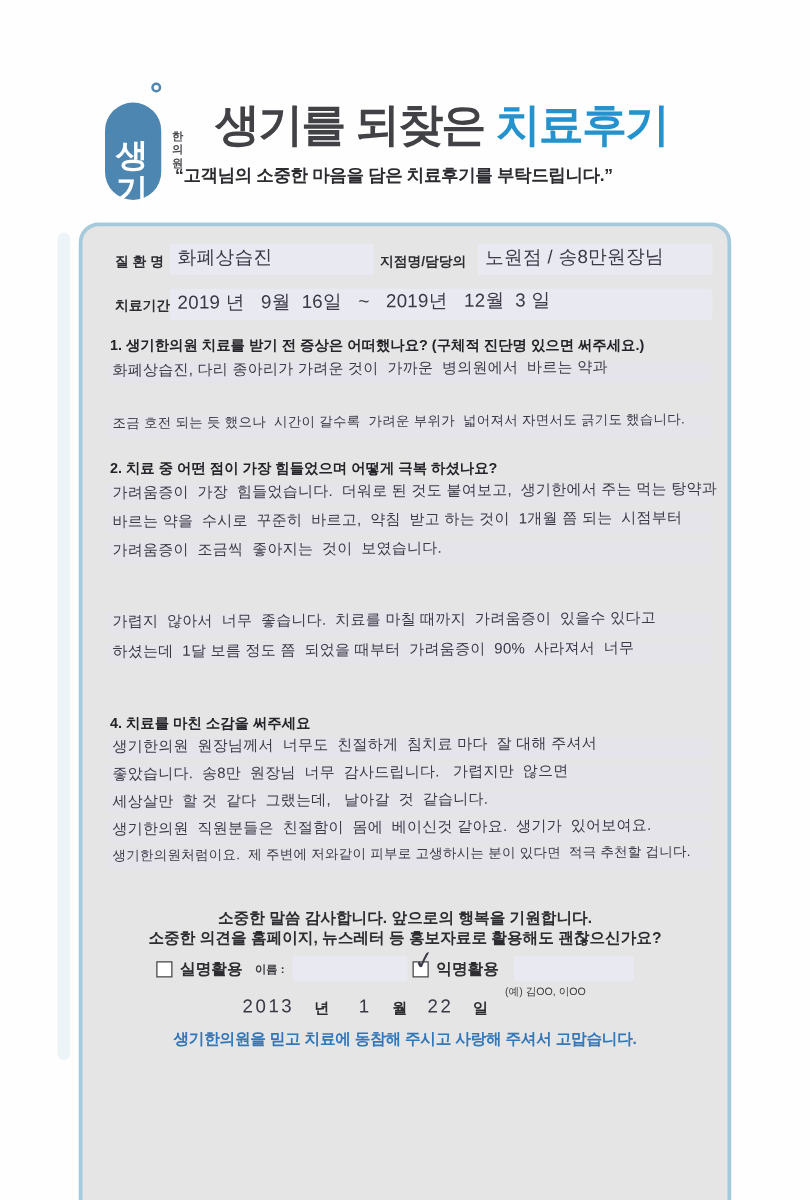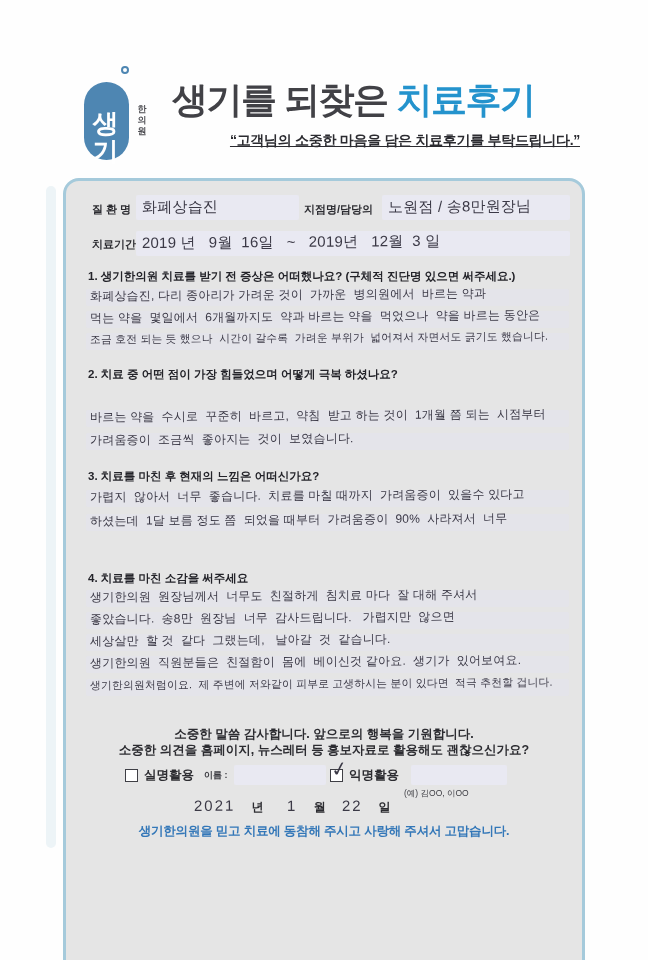--- a/index.html
+++ b/index.html
@@ -26,22 +26,22 @@
     position:absolute; left:51px; top:38px;
     writing-mode:vertical-rl; text-orientation:upright;
     font-size:9px; font-weight:bold; color:#4b4b50; letter-spacing:2px;
   }
   .title {
     position:absolute; left:172px; top:76px; white-space:nowrap;
     font-size:36px; font-weight:800; letter-spacing:-1.5px; color:#414146;
   }
   .title .accent { color:#2493cd; margin-left:9px; }
   .subtitle {
-    position:absolute; left:140px; top:132px; width:440px; text-align:right;
-    font-size:14px; font-weight:bold; color:#2b2b30; letter-spacing:-0.3px;text-decoration:underline;
+    position:absolute; left:140px; top:132px; width:440px; text-align:left;
+    font-size:14px; font-weight:bold; color:#2b2b30; letter-spacing:-0.3px;
   }
   
   .scan-band {
     position:absolute; left:46px; top:186px; width:10px; height:662px;
     background:#cfe3ec; opacity:.35; border-radius:6px;
   }
   .form-box {
     position:absolute; left:63px; top:178px; width:522px; height:852px;
     border:3px solid #a5cadb; border-radius:16px; background:#e5e5e5;
   }
@@ -111,36 +111,35 @@
 
     <div class="flabel" style="left:26px; top:56px;">치료기간</div>
     <div class="shade" style="left:70px; top:50px; width:434px; height:25px;">
       <span class="hw big">2019 년   9월  16일   ~   2019년   12월  3 일</span>
     </div>
 
     <div class="q-label" style="top:88px;">1. 생기한의원 치료를 받기 전 증상은 어떠했나요? (구체적 진단명 있으면 써주세요.)</div>
     <div class="ans-line" style="top:108px;">
         <span class="hw">화폐상습진, 다리 종아리가 가려운 것이  가까운  병의원에서  바르는 약과</span>
       </div>
-    <div class="ans-line" style="top:130px;">
-        <span class="hw">먹는 약을  몇일에서  6개월까지도  약과 바르는 약을  먹었으나  약을 바르는 동안은</span>
-      </div>
     <div class="ans-line" style="top:152px;">
         <span class="hw sm">조금 호전 되는 듯 했으나  시간이 갈수록  가려운 부위가  넓어져서 자면서도 긁기도 했습니다.</span>
       </div>
 
     <div class="q-label" style="top:186px;">2. 치료 중 어떤 점이 가장 힘들었으며 어떻게 극복 하셨나요?</div>
+    <div class="ans-line" style="top:206px;">
+        <span class="hw">가려움증이  가장  힘들었습니다.  더워로 된 것도 붙여보고,  생기한에서 주는 먹는 탕약과</span>
+      </div>
     <div class="ans-line" style="top:229px;">
         <span class="hw">바르는 약을  수시로  꾸준히  바르고,  약침  받고 하는 것이  1개월 쯤 되는  시점부터</span>
       </div>
     <div class="ans-line" style="top:252px;">
         <span class="hw">가려움증이  조금씩  좋아지는  것이  보였습니다.</span>
       </div>
 
-    <div class="q-label" style="top:288px;">3. 치료를 마친 후 현재의 느낌은 어떠신가요?</div>
     <div class="ans-line" style="top:309px;">
         <span class="hw">가렵지  않아서  너무  좋습니다.  치료를 마칠 때까지  가려움증이  있을수 있다고</span>
       </div>
     <div class="ans-line" style="top:333px;">
         <span class="hw">하셨는데  1달 보름 정도 쯤  되었을 때부터  가려움증이  90%  사라져서  너무</span>
       </div>
 
     <div class="q-label" style="top:390px;">4. 치료를 마친 소감을 써주세요</div>
     <div class="ans-line" style="top:409px;">
         <span class="hw">생기한의원  원장님께서  너무도  친절하게  침치료 마다  잘 대해 주셔서</span>
@@ -170,21 +169,21 @@
     <div class="consent-group" style="left:264px; top:584px;">
       <span class="cb">
         <span class="check-mark">✓</span>
       </span>
       <span class="consent-label">익명활용</span>
       <span class="inline-shade" style="width:96px; margin-left:6px;"></span>
     </div>
     <div class="example-note" style="left:338px; top:607px;">(예) 김OO, 이OO</div>
 
     <div class="date-row" style="left:128px; top:616px; gap:16px;">
-      <span class="hw date-num">2021</span>
+      <span class="hw date-num">2013</span>
       <span class="date-unit">년</span>
       <span class="hw date-num" style="margin-left:8px;">1</span>
       <span class="date-unit">월</span>
       <span class="hw date-num">22</span>
       <span class="date-unit">일</span>
     </div>
 
     <div class="closing" style="top:642px;">생기한의원을 믿고 치료에 동참해 주시고 사랑해 주셔서 고맙습니다.</div>
   </div>
 </div>

